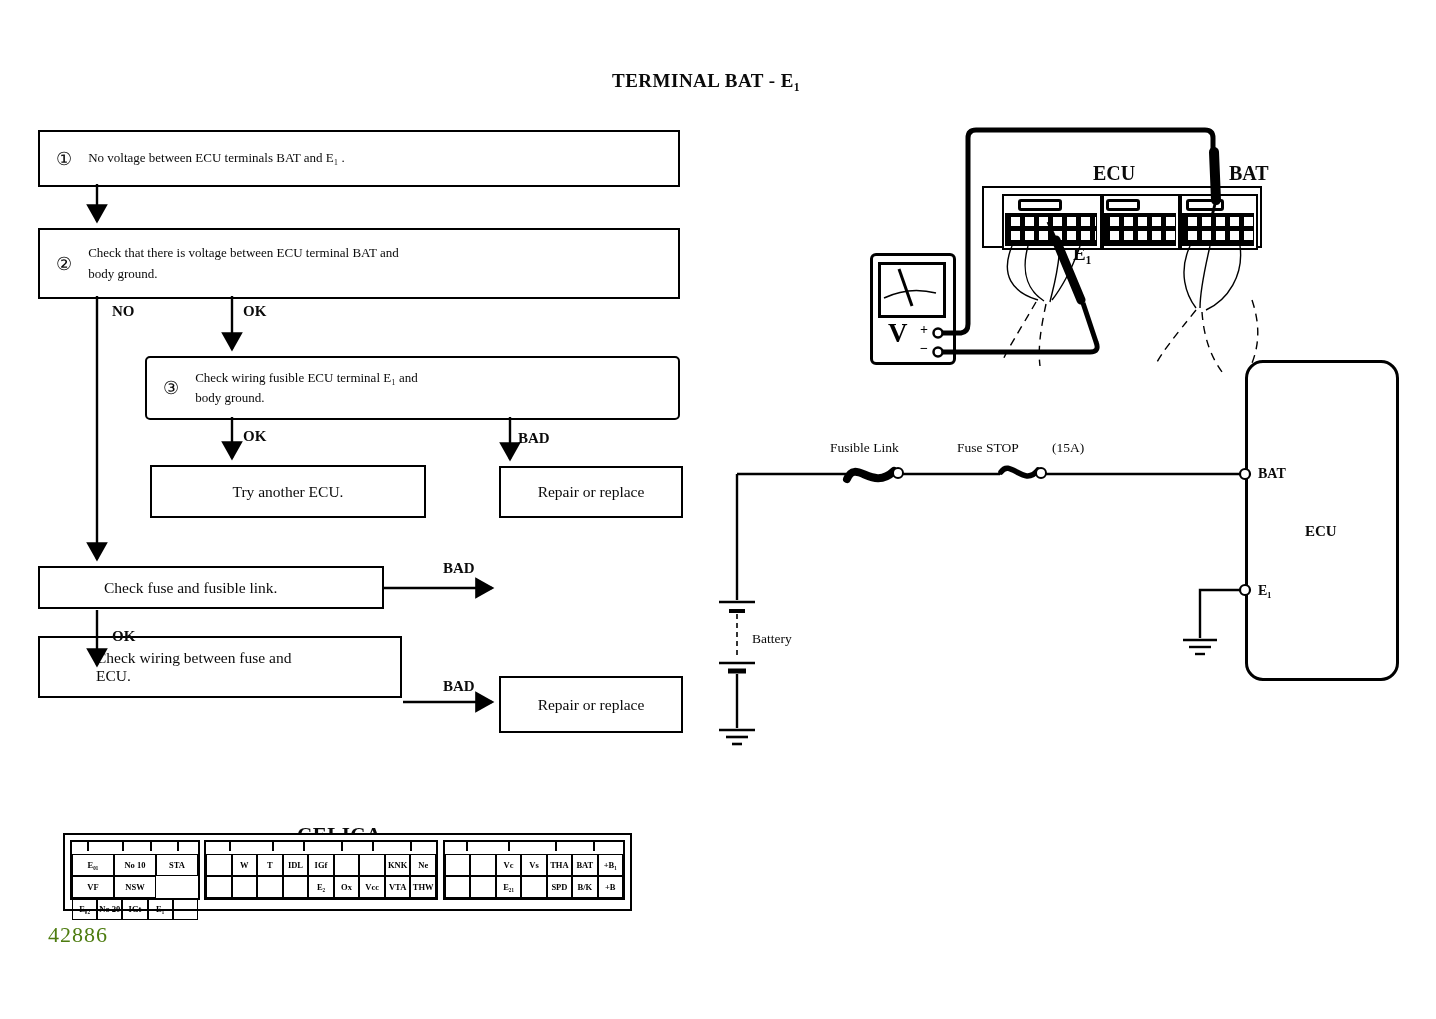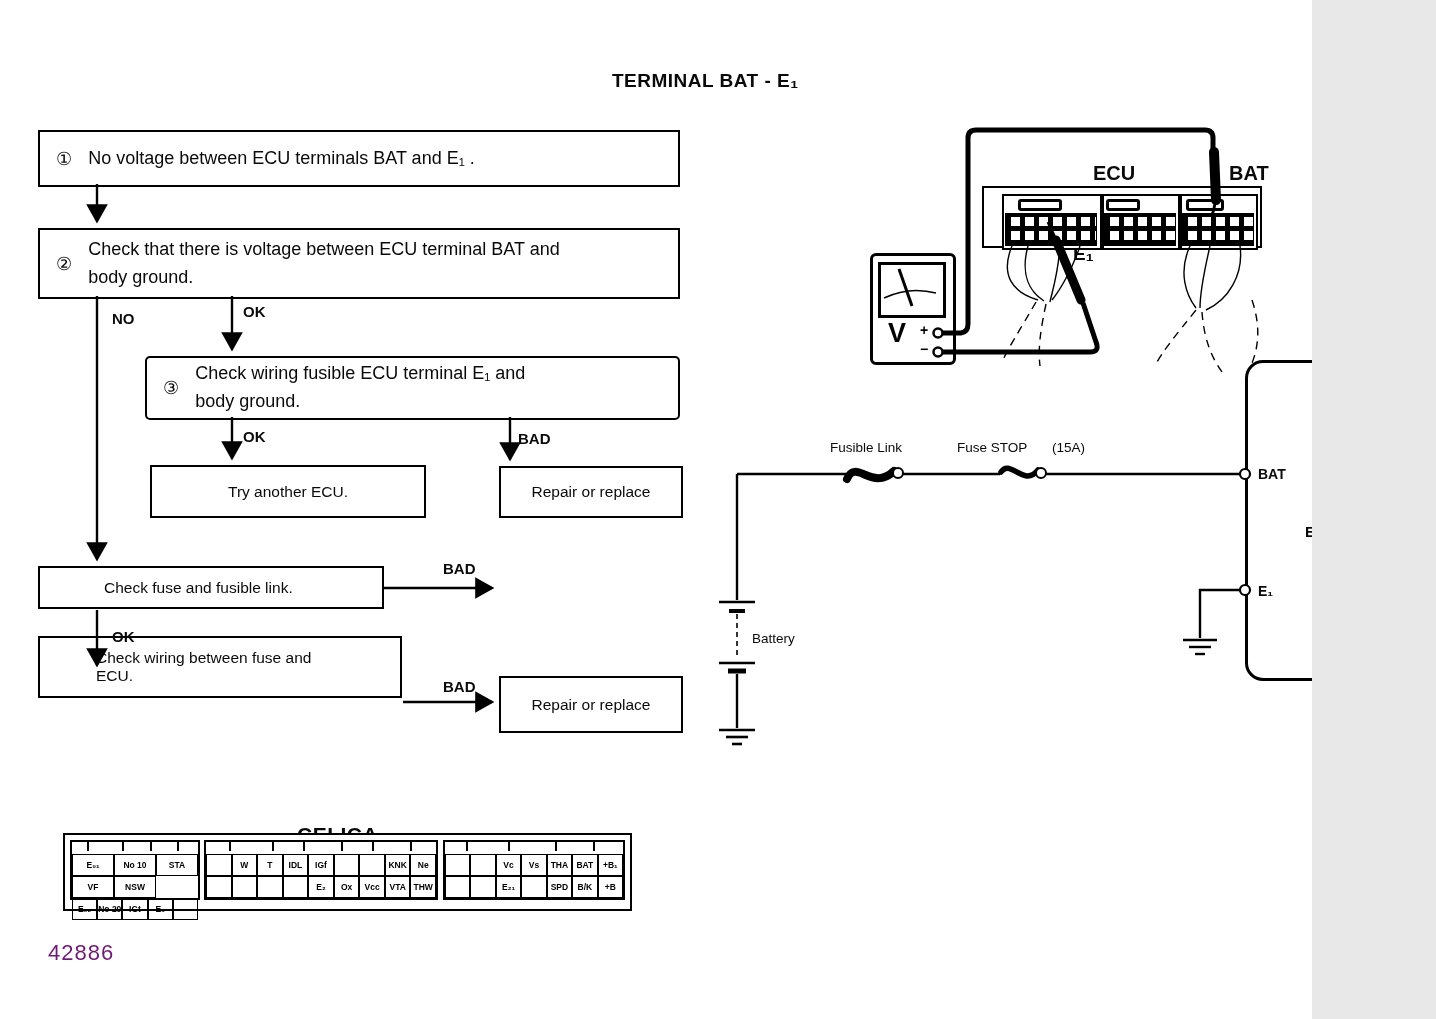--- a/index.html
+++ b/index.html
@@ -1,22 +1,22 @@
 <!DOCTYPE html>
 <html><head>
 <meta charset="utf-8">
 <style>
   html,body{margin:0;padding:0;background:#e8e8e8;}
-  .page{position:relative;width:1312px;height:1019px;background:#ffffff;overflow:hidden;
-        font-family:Liberation Sans, sans-serif;color:#000;}
+  .page{position:relative;width:1436px;height:1019px;background:#ffffff;overflow:hidden;
+        font-family:Liberation Serif, serif;color:#000;}
   .abs{position:absolute;}
   .title{font-weight:bold;font-size:19px;letter-spacing:.5px;color:#0a0a0a;}
   .fbox{position:absolute;border:2.5px solid #000;background:transparent;display:flex;align-items:center;color:#0a0a0a;}
   .fbox .num{font-size:18px;margin:0 16px 0 16px;flex:0 0 auto;}
-  .fbox .txt{font-size:18px;line-height:1.55;white-space:pre-line;}
+  .fbox .txt{font-size:13px;line-height:1.55;white-space:pre-line;}
   .rbox{position:absolute;border:2.5px solid #000;display:flex;align-items:center;justify-content:center;
         font-size:15.5px;color:#0a0a0a;white-space:pre-line;text-align:left;}
   .branch{position:absolute;font-weight:bold;font-size:15px;color:#0a0a0a;}
   .biglabel{position:absolute;font-weight:bold;font-size:20px;color:#0a0a0a;}
   .cktlabel{position:absolute;font-size:13.5px;color:#0a0a0a;}
   .svglayer{position:absolute;left:0;top:0;z-index:6;pointer-events:none;}
   .ecu-box{position:absolute;border:3px solid #000;border-radius:18px;background:transparent;}
   .meter{position:absolute;border:3px solid #000;border-radius:6px;background:#fff;}
   .meter-display{position:absolute;border:3px solid #000;background:#fff;}
   .vlabel{position:absolute;font-weight:bold;font-size:27px;color:#000;}
@@ -28,21 +28,21 @@
     background-image:repeating-linear-gradient(0deg,#000 0 5px,transparent 5px 14px),
                      repeating-linear-gradient(90deg,#000 0 5px,transparent 5px 14px);}
   .celica{position:absolute;font-weight:bold;font-size:21px;letter-spacing:.5px;color:#0a0a0a;}
   .tbl-outer{position:absolute;border:2.5px solid #000;background:#fff;}
   .pinblock{position:absolute;border:2px solid #000;background:#fff;box-sizing:border-box;padding-top:12px;}
   .tabstrip{position:absolute;top:-2px;height:11px;}
   .tab{position:absolute;border:2px solid #000;border-bottom:none;background:#fff;height:9px;top:0;}
   .pinrow{display:grid;width:100%;}
   .pincell{border:1.6px solid #000;height:20px;display:flex;align-items:center;justify-content:center;
            font-size:8.5px;font-weight:bold;overflow:hidden;color:#000;}
-  .fignum{position:absolute;font-size:22px;color:#701a75;letter-spacing:1px;margin-top:18px;}
+  .fignum{position:absolute;font-size:22px;color:#4d7c0f;letter-spacing:1px;}
 </style>
 </head>
 <body>
 
 <div class="page">
 
   <div class="abs title" style="left:612px;top:70px;">TERMINAL BAT - E₁</div>
 
   <div class="fbox" style="left:38px;top:130px;width:638px;height:53px;">
     <span class="num">①</span>
@@ -63,21 +63,21 @@
 
   <div class="rbox" style="left:150px;top:465px;width:272px;height:49px;">Try another ECU.</div>
   <div class="rbox" style="left:499px;top:466px;width:180px;height:48px;">Repair or replace</div>
 
   <div class="rbox" style="left:38px;top:566px;width:346px;height:43px;justify-content:flex-start;padding-left:64px;box-sizing:border-box;">Check fuse and fusible link.</div>
 
   <div class="rbox" style="left:38px;top:636px;width:364px;height:62px;justify-content:flex-start;padding-left:56px;box-sizing:border-box;">Check wiring between fuse and
 ECU.</div>
   <div class="rbox" style="left:499px;top:676px;width:180px;height:53px;">Repair or replace</div>
 
-  <div class="branch" style="left:112px;top:310px;">NO</div>
+  <div class="branch" style="left:112px;top:303px;">NO</div>
   <div class="branch" style="left:243px;top:303px;">OK</div>
   <div class="branch" style="left:243px;top:428px;">OK</div>
   <div class="branch" style="left:518px;top:430px;">BAD</div>
   <div class="branch" style="left:443px;top:560px;">BAD</div>
   <div class="branch" style="left:112px;top:628px;">OK</div>
   <div class="branch" style="left:443px;top:678px;">BAD</div>
 
   <div class="biglabel" style="left:1093px;top:162px;">ECU</div>
   <div class="biglabel" style="left:1229px;top:162px;">BAT</div>
   <div class="biglabel" style="left:1073px;top:243px;font-size:19px;">E₁</div>

